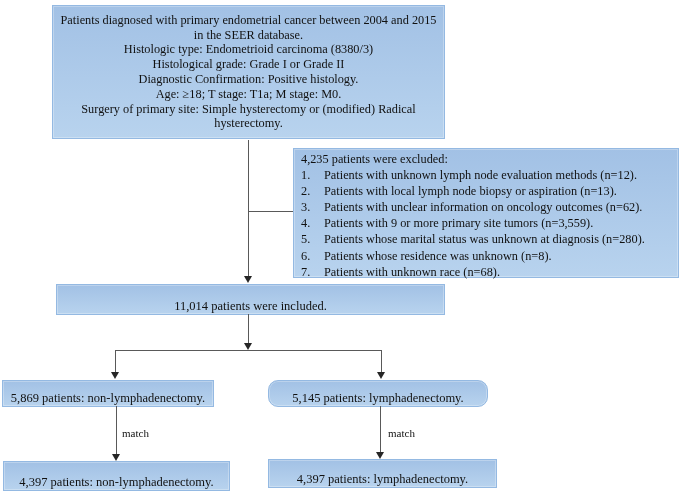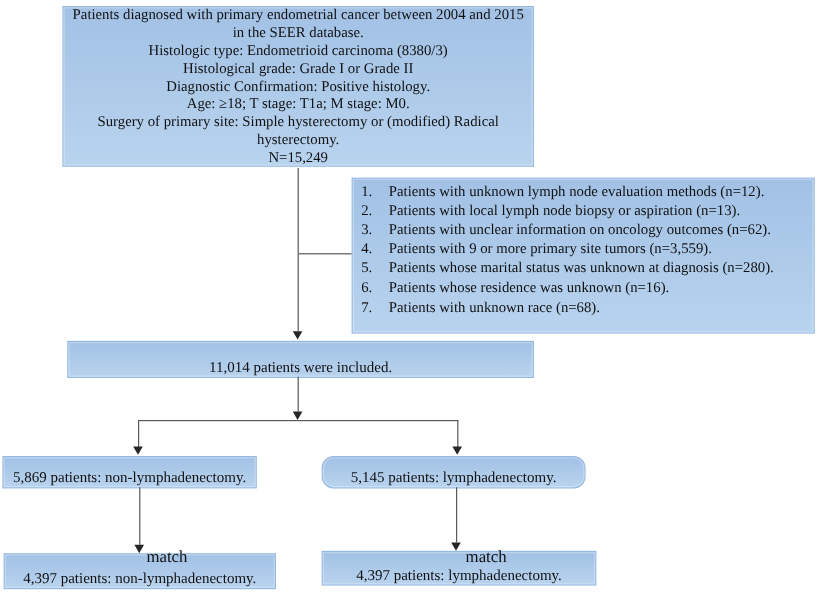--- a/index.html
+++ b/index.html
@@ -53,39 +53,39 @@
   .vline{position:absolute;width:1px;background:var(--line_color);}
   .hline{position:absolute;height:1px;background:var(--line_color);}
   .arrow-down{
     position:absolute;width:0;height:0;
     border-left:4px solid transparent;
     border-right:4px solid transparent;
     border-top:7px solid var(--arrow_color);
   }
   .match-label{
     position:absolute;
-    font-size:14px;line-height:14px;margin-top:32px;
+    font-size:11px;line-height:14px;
   }
 </style>
 </head>
 <body>
 
 <div id="canvas">
 
   <div class="box" id="box-eligibility">
     <div>Patients diagnosed with primary endometrial cancer between 2004 and 2015 in the SEER database.</div>
     <div>Histologic type: Endometrioid carcinoma (8380/3)</div>
     <div>Histological grade: Grade I or Grade II</div>
     <div>Diagnostic Confirmation: Positive histology.</div>
     <div>Age: ≥18; T stage: T1a; M stage: M0.</div>
     <div>Surgery of primary site: Simple hysterectomy or (modified) Radical hysterectomy.</div>
-    <div>N=15,249</div>
   </div>
 
   <div class="box" id="box-excluded">
+    <div>4,235 patients were excluded:</div>
     <div class="ex-item">
       <span class="num">1.</span>
       <span class="txt">Patients with unknown lymph node evaluation methods (n=12).</span>
     </div>
     <div class="ex-item">
       <span class="num">2.</span>
       <span class="txt">Patients with local lymph node biopsy or aspiration (n=13).</span>
     </div>
     <div class="ex-item">
       <span class="num">3.</span>
@@ -94,21 +94,21 @@
     <div class="ex-item">
       <span class="num">4.</span>
       <span class="txt">Patients with 9 or more primary site tumors (n=3,559).</span>
     </div>
     <div class="ex-item">
       <span class="num">5.</span>
       <span class="txt">Patients whose marital status was unknown at diagnosis (n=280).</span>
     </div>
     <div class="ex-item">
       <span class="num">6.</span>
-      <span class="txt">Patients whose residence was unknown (n=16).</span>
+      <span class="txt">Patients whose residence was unknown (n=8).</span>
     </div>
     <div class="ex-item">
       <span class="num">7.</span>
       <span class="txt">Patients with unknown race (n=68).</span>
     </div>
   </div>
 
   <div class="box center-box" id="box-included">
     <span>11,014 patients were included.</span>
   </div>

